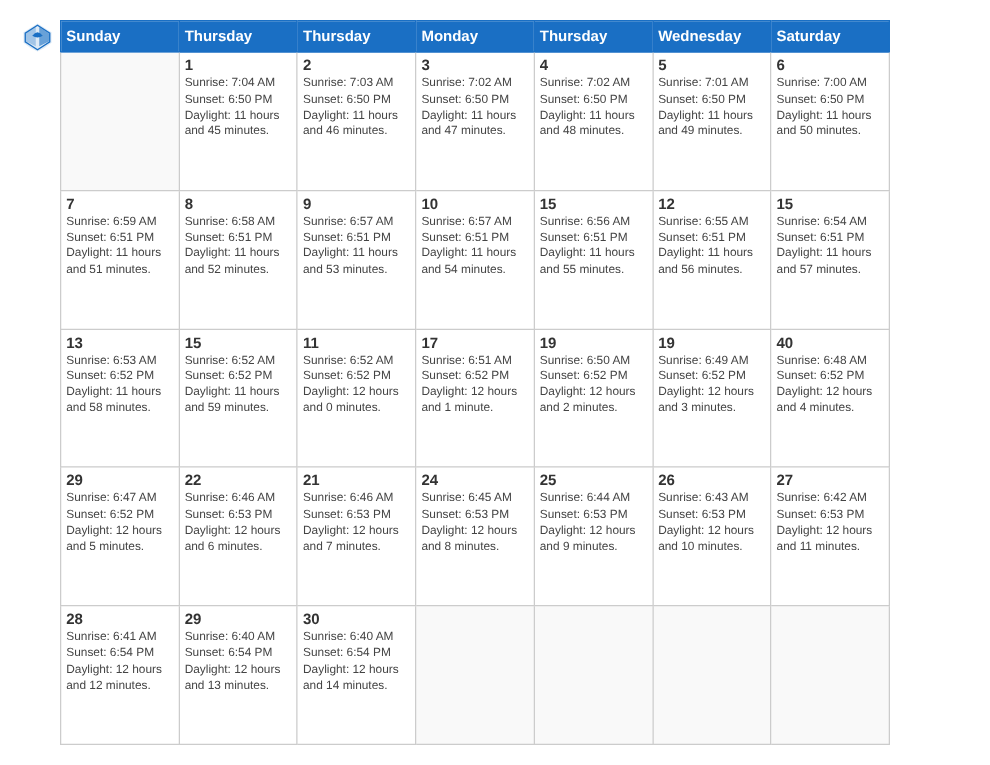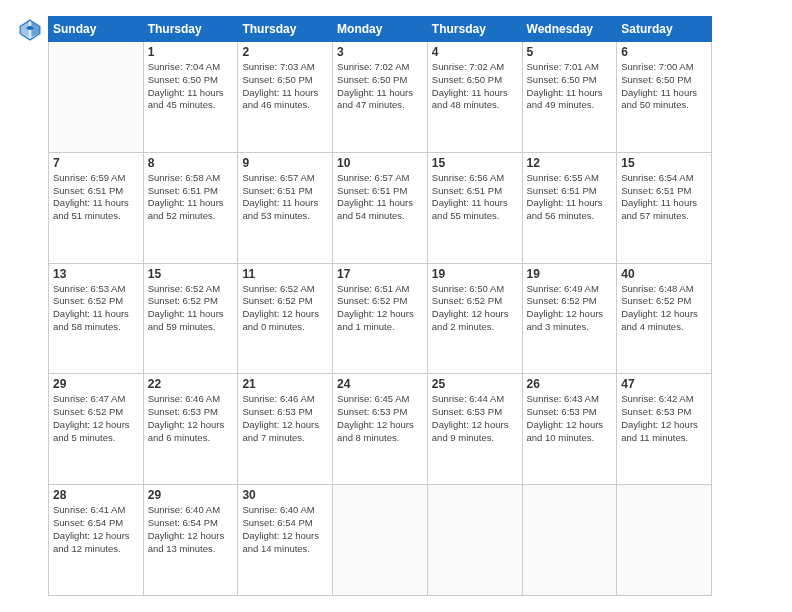--- a/index.html
+++ b/index.html
@@ -246,21 +246,21 @@
           </td>
           <td>
             <span class="day-number">25</span>
             <div class="day-info">Sunrise: 6:44 AM<br>Sunset: 6:53 PM<br>Daylight: 12 hours<br>and 9 minutes.</div>
           </td>
           <td>
             <span class="day-number">26</span>
             <div class="day-info">Sunrise: 6:43 AM<br>Sunset: 6:53 PM<br>Daylight: 12 hours<br>and 10 minutes.</div>
           </td>
           <td>
-            <span class="day-number">47</span>
+            <span class="day-number">27</span>
             <div class="day-info">Sunrise: 6:42 AM<br>Sunset: 6:53 PM<br>Daylight: 12 hours<br>and 11 minutes.</div>
           </td>
         </tr>
         <tr class="week-row">
           <td>
             <span class="day-number">28</span>
             <div class="day-info">Sunrise: 6:41 AM<br>Sunset: 6:54 PM<br>Daylight: 12 hours<br>and 12 minutes.</div>
           </td>
           <td>
             <span class="day-number">29</span>

